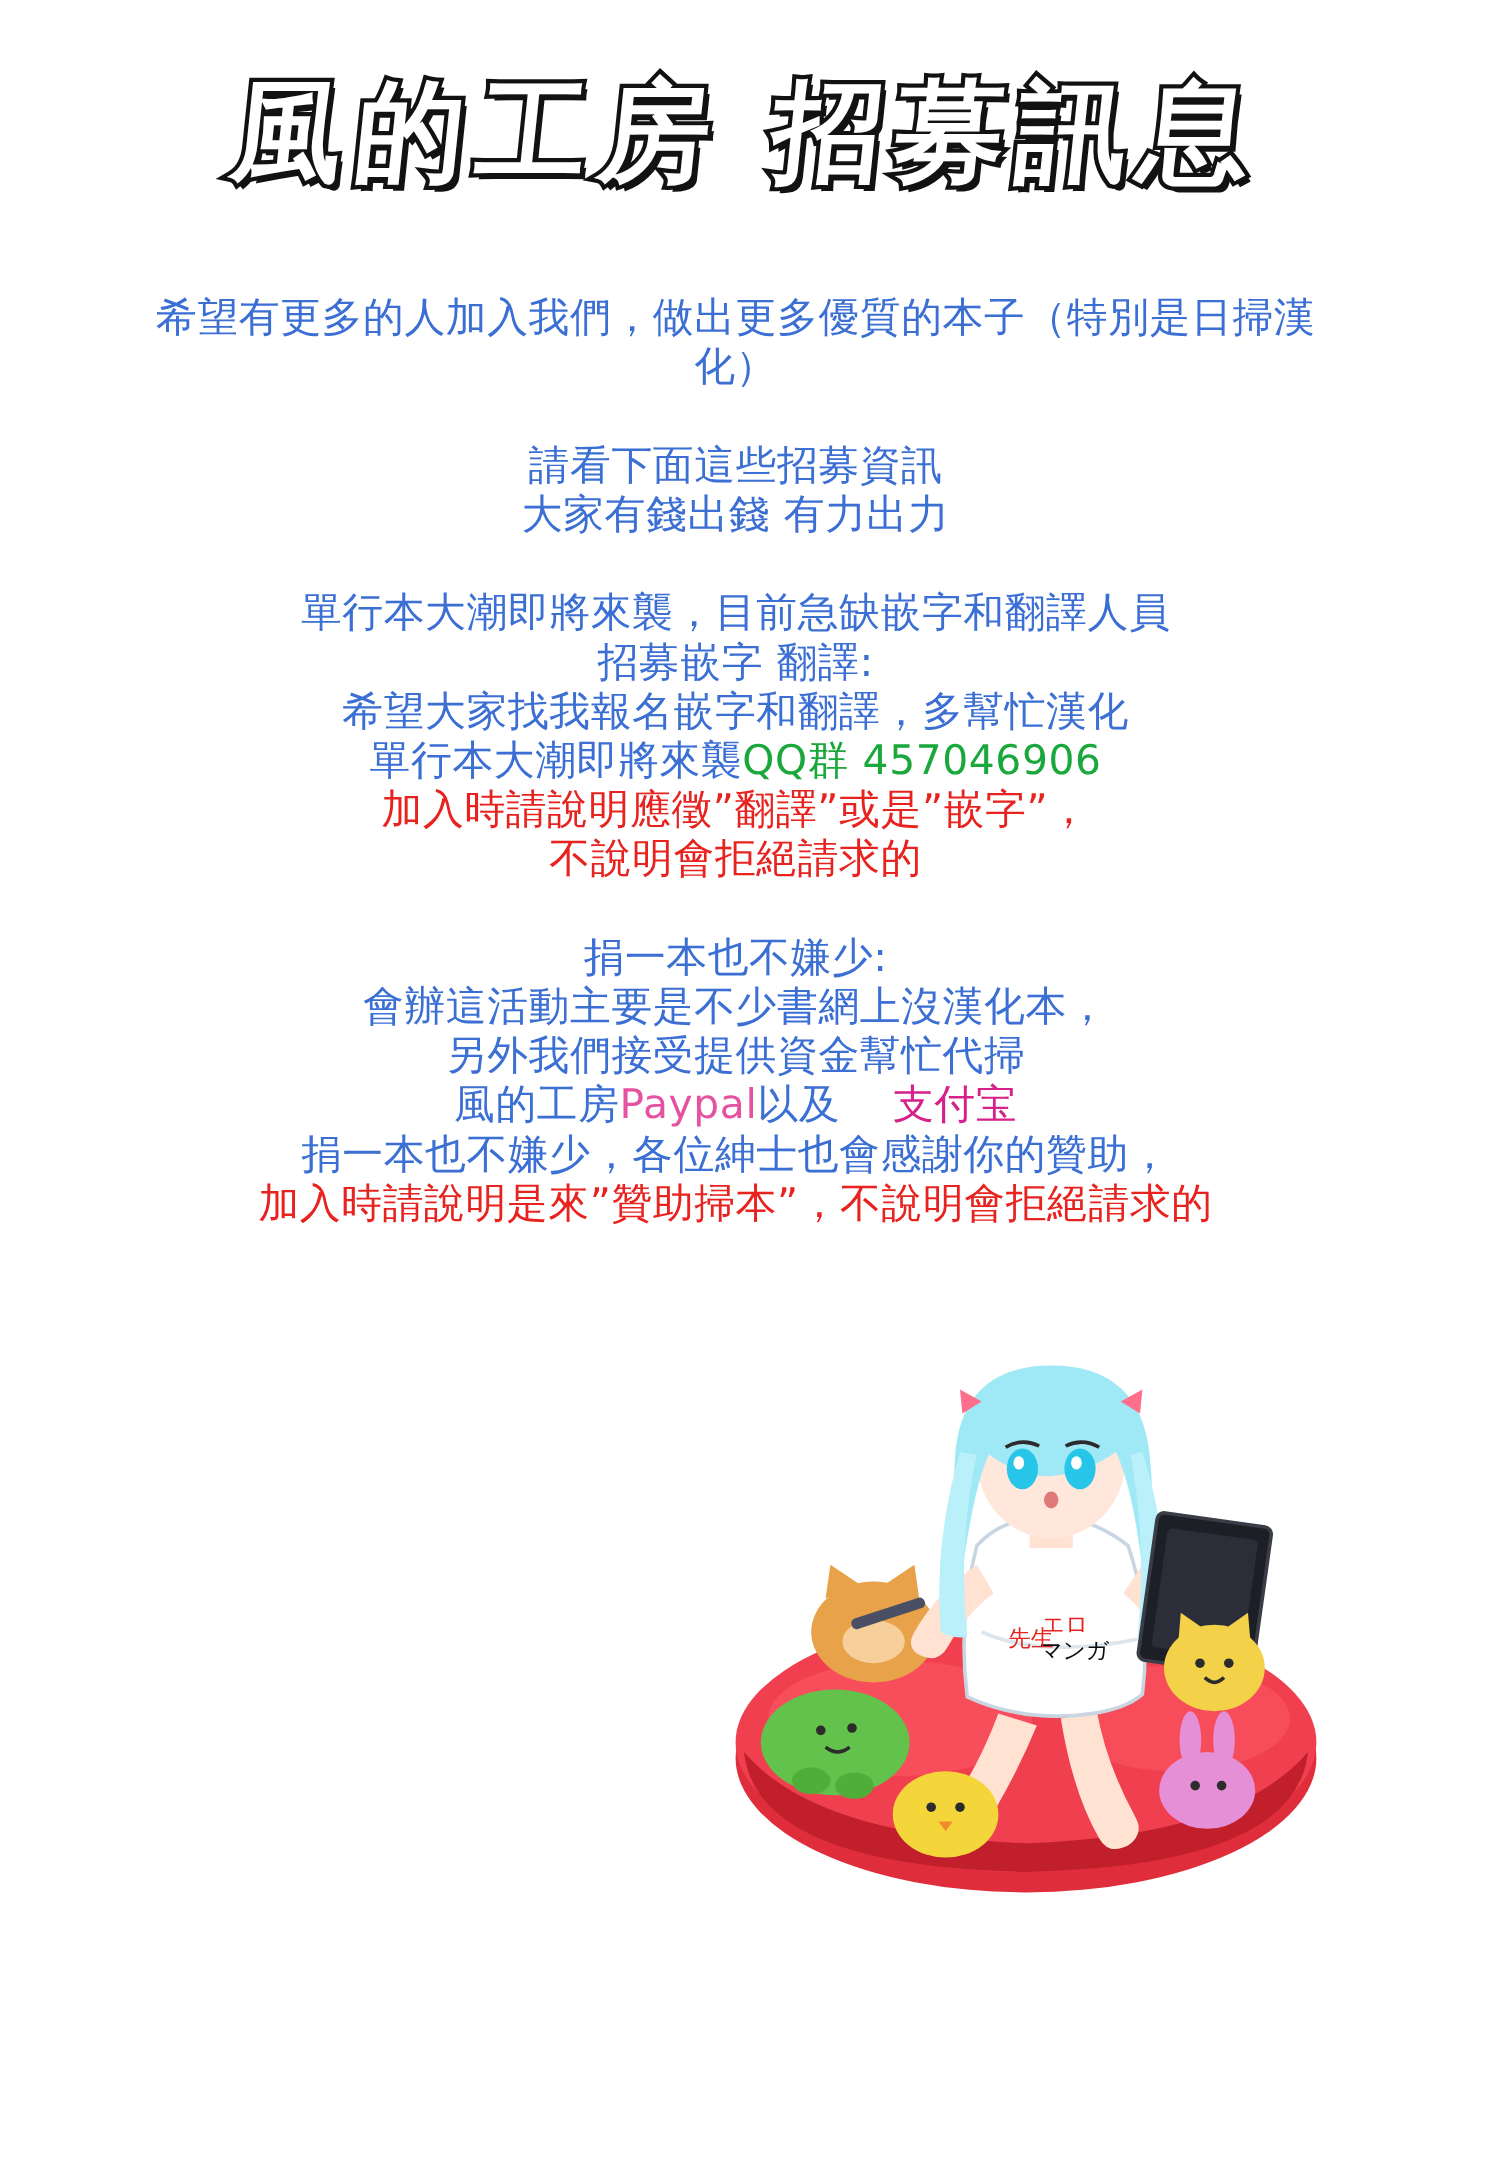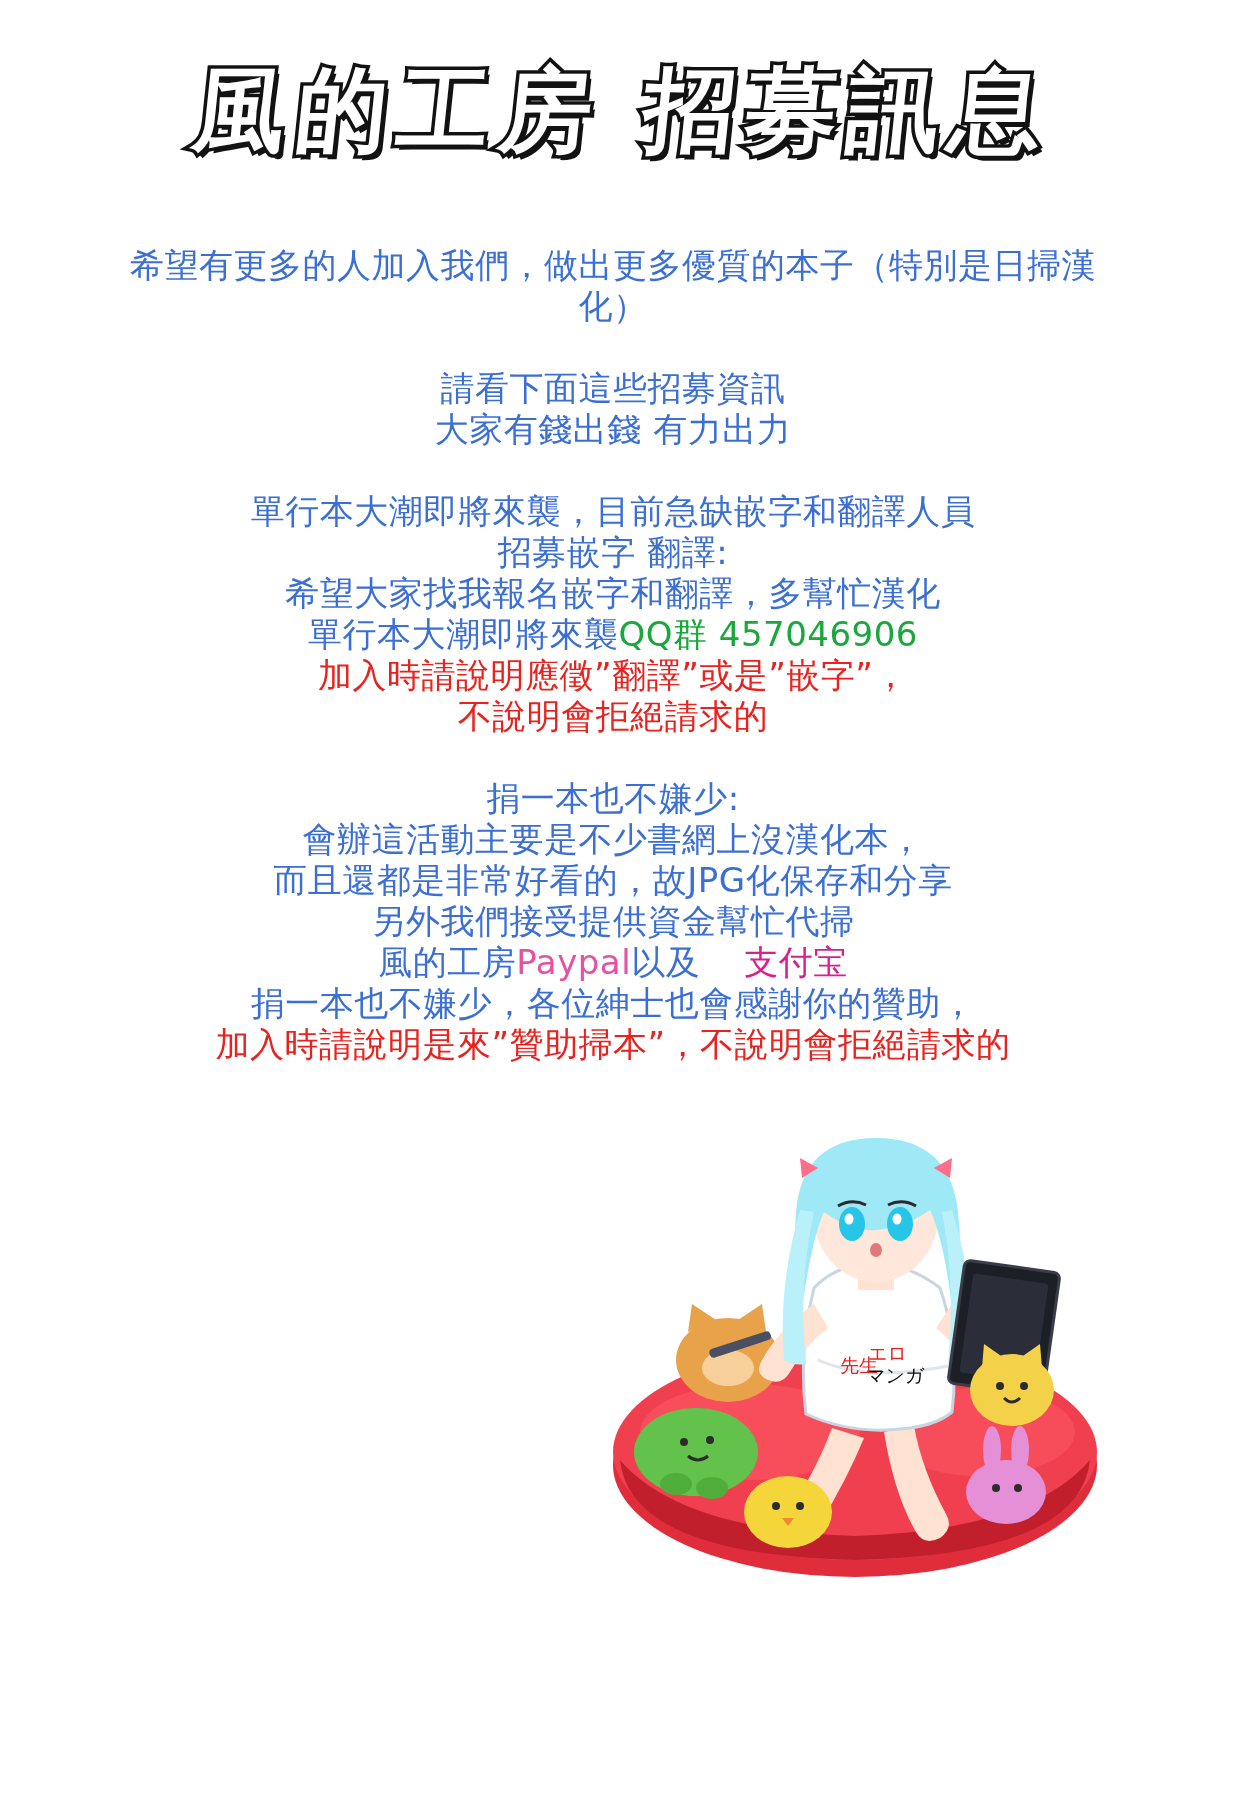--- a/index.html
+++ b/index.html
@@ -104,21 +104,20 @@
       <div class="line"><span class="blue">招募嵌字 翻譯:</span></div>
       <div class="line"><span class="blue">希望大家找我報名嵌字和翻譯，多幫忙漢化</span></div>
       <div class="line"><span class="blue">單行本大潮即將來襲</span><span class="green">QQ群 457046906</span></div>
       <div class="line"><span class="red">加入時請說明應徵”翻譯”或是”嵌字”，</span></div>
       <div class="line"><span class="red">不說明會拒絕請求的</span></div>
     </div>
     <div class="spacer"></div>
     <div class="para">
       <div class="line"><span class="blue">捐一本也不嫌少:</span></div>
       <div class="line"><span class="blue">會辦這活動主要是不少書網上沒漢化本，</span></div>
-      <div class="line"><span class="blue">而且還都是非常好看的，故JPG化保存和分享</span></div>
       <div class="line"><span class="blue">另外我們接受提供資金幫忙代掃</span></div>
       <div class="line"><span class="blue">風的工房</span><span class="pink">Paypal</span><span class="blue">以及</span><span class="magenta">支付宝</span></div>
       <div class="line"><span class="blue">捐一本也不嫌少，各位紳士也會感謝你的贊助，</span></div>
       <div class="line"><span class="red">加入時請說明是來”贊助掃本”，不說明會拒絕請求的</span></div>
     </div>
   </div>
 
 <div id="illustration">
   <svg width="500" height="520" viewBox="0 0 500 520" xmlns="http://www.w3.org/2000/svg">
 

